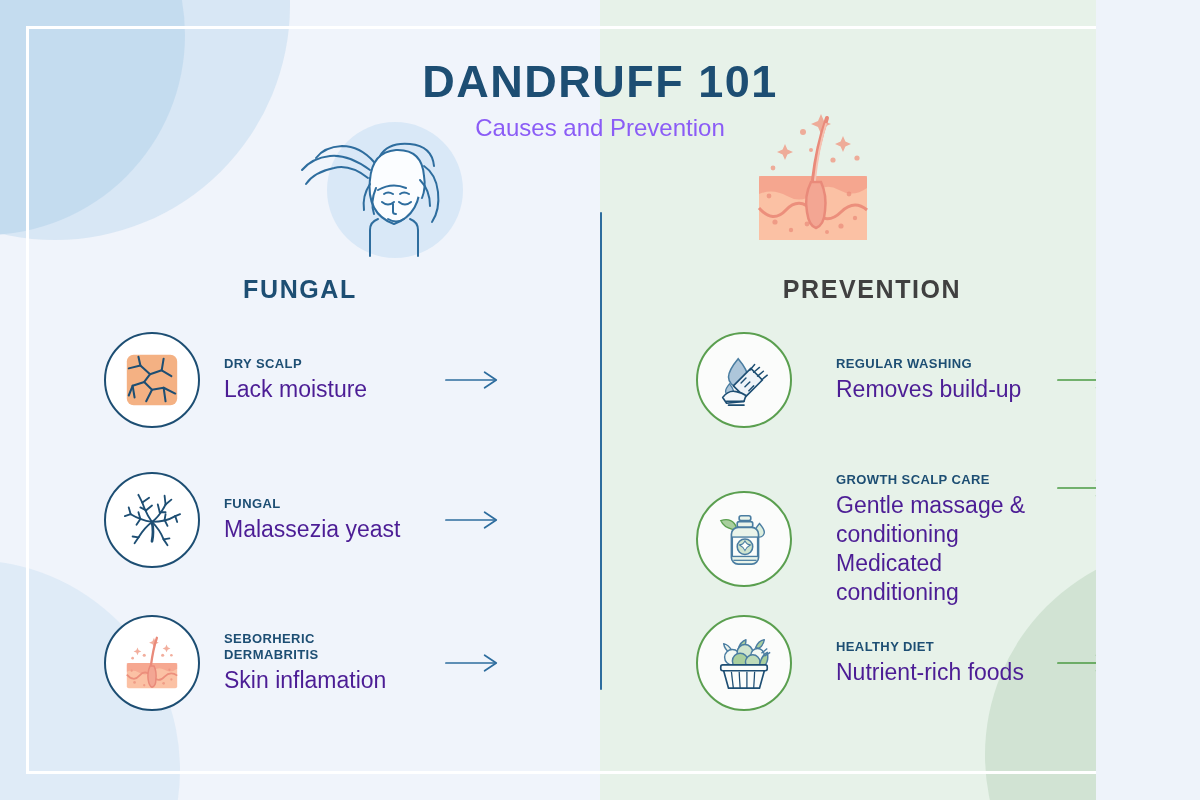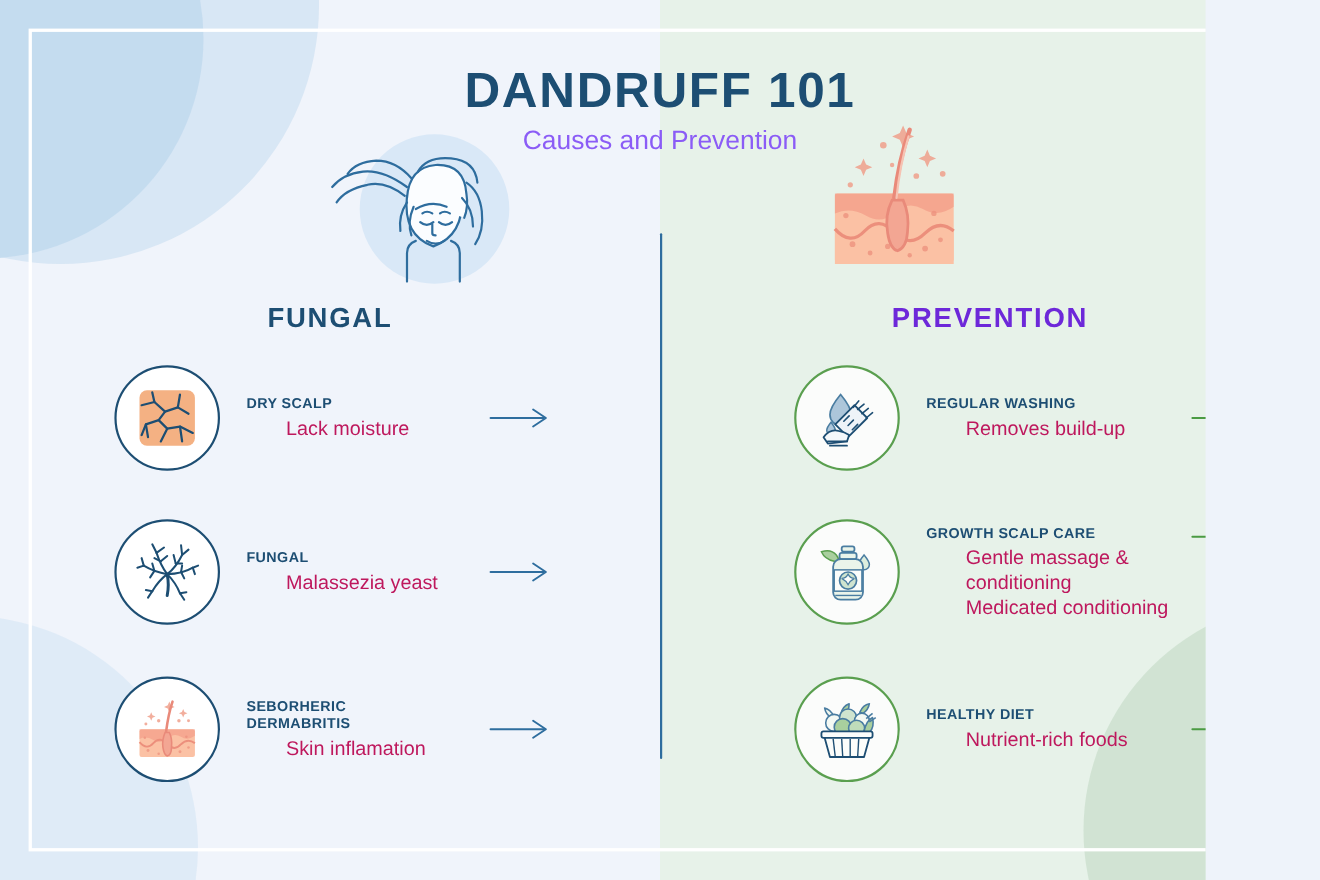--- a/index.html
+++ b/index.html
@@ -111,30 +111,30 @@
 
   
   .col-heading {
     position: absolute;
     top: 275px;
     font-size: 25px;
     font-weight: bold;
     letter-spacing: 1.6px;
   }
   .col-heading.left  { left: 0;    width: 600px; text-align: center; color: #1d4e73; }
-  .col-heading.right { left: 600px; width: 600px; text-align: center; color: #6d28d9; }
+  .col-heading.right { left: 572px; width: 600px; text-align: center; color: #404040; }
 
   
   .row {
     position: absolute;
     display: flex;
     align-items: center;
   }
   .row.left  { left: 104px;  width: 400px; }
-  .row.right { left: 722px;  width: 420px; }
+  .row.right { left: 696px;  width: 420px; gap: 20px; }
 
   .row-1 { top: 332px; }
   .row-2 { top: 472px; }
   .row-3 { top: 615px; }
 
   .icon-circle {
     width: 96px; height: 96px;
     min-width: 96px;
     border-radius: 50%;
     background: #ffffff;
@@ -151,25 +151,24 @@
     flex: 1;
   }
   .row-title {
     font-size: 13px;
     font-weight: bold;
     color: #1d4e73;
     letter-spacing: .4px;
     line-height: 1.18;
   }
   .row-desc {
-    font-size: 18px;
-    color: #be185d;
+    font-size: 23px;
+    color: #4c1d95;
     line-height: 1.25;
     margin-top: 4px;
-    margin-left: 36px;
   }
 
   .row-arrow {
     width: 62px;
     flex-shrink: 0;
     display: flex;
     align-items: center;
     justify-content: flex-end;
   }
   .row.left  .row-arrow { margin-left: 6px; }

